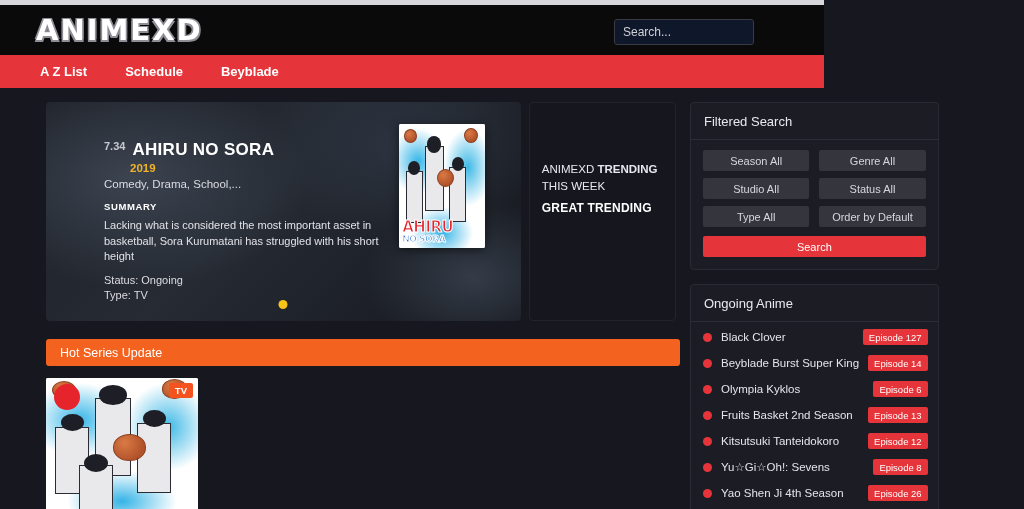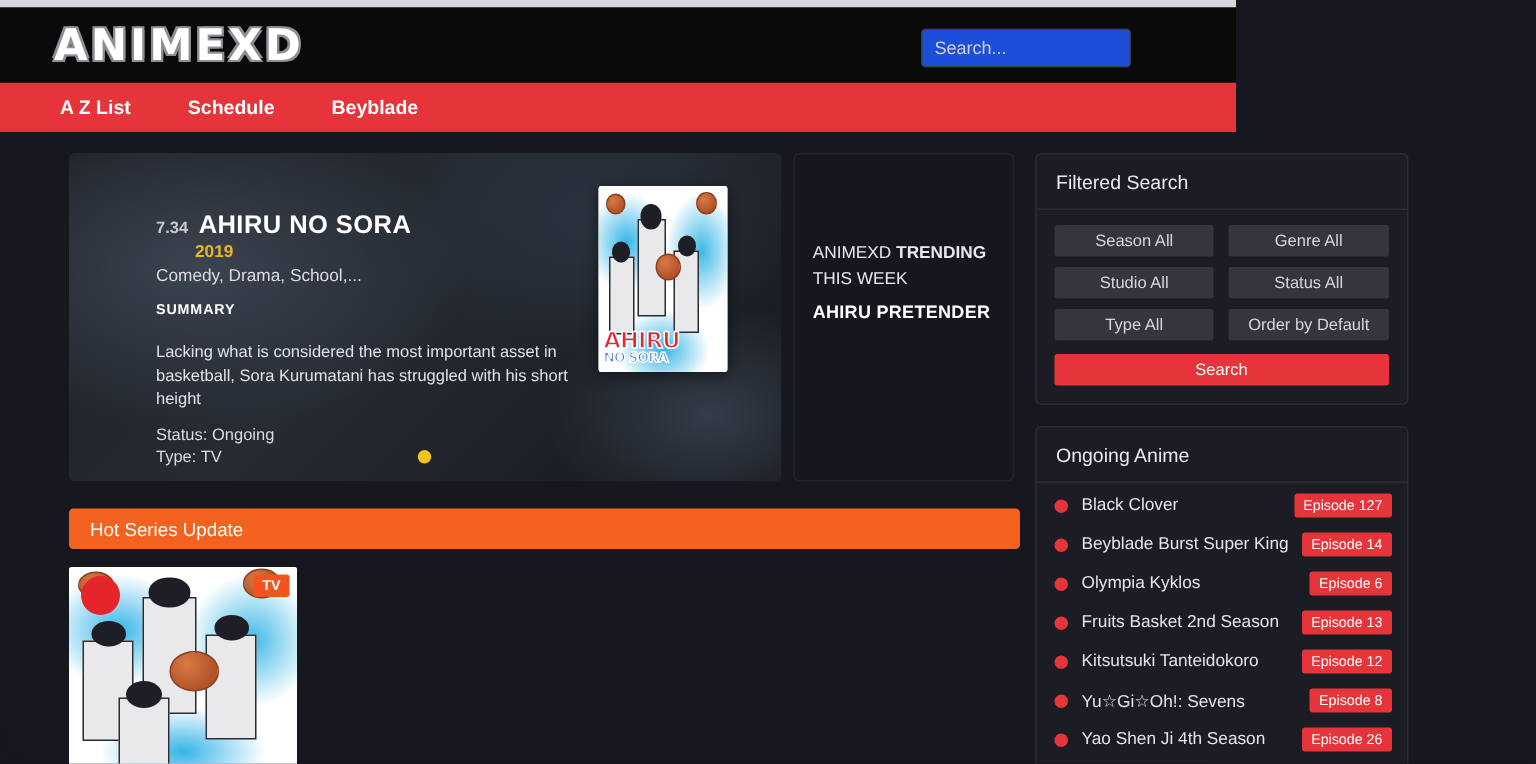--- a/index.html
+++ b/index.html
@@ -26,21 +26,21 @@
     text-shadow:
        -1.5px -1.5px 0 #8e8e96,
         1.5px -1.5px 0 #8e8e96,
        -1.5px  1.5px 0 #8e8e96,
         1.5px  1.5px 0 #8e8e96,
         0 0 2px #555;
   }
   .search-box {
     position:absolute; right:70px; top:14px;
     width:140px; height:26px;
-    background:#1d4ed8; border:1px solid #3a3a42; border-radius:3px;
+    background:#0f172a; border:1px solid #3a3a42; border-radius:3px;
     color:#d8d8de; font-size:12px;
     padding:0 8px;
     font-family:"Liberation Sans", sans-serif;
   }
   .search-box::placeholder { color:#d0d0d6; }
 
   
   .nav {
     height:33px; background:#e5343a;
     display:flex; align-items:center; padding-left:40px;
@@ -63,27 +63,27 @@
   .hero {
     position:relative; width:478px; height:219px;
     border-radius:4px; overflow:hidden;
     background:
       radial-gradient(ellipse 60% 80% at 18% 35%, #3c4450 0%, rgba(30,34,42,0) 62%),
       radial-gradient(ellipse 48% 70% at 75% 20%, #2c333f 0%, rgba(22,25,32,0) 60%),
       radial-gradient(ellipse 40% 60% at 90% 80%, #343c48 0%, rgba(20,22,28,0) 58%),
       linear-gradient(135deg,#1d2028 0%,#262b34 45%,#15171d 100%);
   }
   .hero-info { position:absolute; left:58px; top:38px; width:300px; }
-  .hero-titleline { display:flex; align-items:flex-end; gap:7px; }
+  .hero-titleline { display:flex; gap:7px; }
   .hero-rating { font-size:11px; color:#c9c9d0; font-weight:bold; padding-bottom:2px; }
   .hero-title { font-size:17px; font-weight:bold; color:#ffffff; letter-spacing:.3px; }
   .hero-year { font-size:11.5px; font-weight:bold; color:#f0b429; margin:2px 0 0 26px; }
   .hero-genres { font-size:11.5px; color:#dcdce2; margin-top:4px; }
   .hero-sumlabel { font-size:9.5px; font-weight:bold; color:#ffffff; letter-spacing:.6px; margin-top:11px; }
-  .hero-summary { font-size:11px; color:#e2e2e8; line-height:1.42; margin-top:16px; width:290px; }
+  .hero-summary { font-size:11px; color:#e2e2e8; line-height:1.42; margin-top:6px; width:290px; }
   .hero-meta { font-size:11px; color:#dcdce2; margin-top:9px; }
   .hero-meta + .hero-meta { margin-top:3px; }
   .hero-poster {
     position:absolute; right:36px; top:22px;
     width:86px; height:124px; border-radius:2px;
     overflow:hidden; box-shadow:0 2px 10px rgba(0,0,0,.55);
     background:#ffffff;
   }
   .hero-dot {
     position:absolute; left:50%; bottom:12px; transform:translateX(-50%);
@@ -242,21 +242,21 @@
           </div>
 
           <div class="hero-dot"></div>
         </div>
 
         <div class="trending">
           <div class="trending-l1">
             <span>ANIMEXD </span><b>TRENDING</b><br>
             <span>THIS WEEK</span>
           </div>
-          <div class="trending-l2">AHIRU PRETENDER</div>
+          <div class="trending-l2">GREAT TRENDING</div>
         </div>
       </div>
 
       <div class="hot-header">
         <span>Hot Series Update</span>
       </div>
 
       <div class="hot-grid">
         <div class="anime-card">
           <div class="badge-dot"></div>

